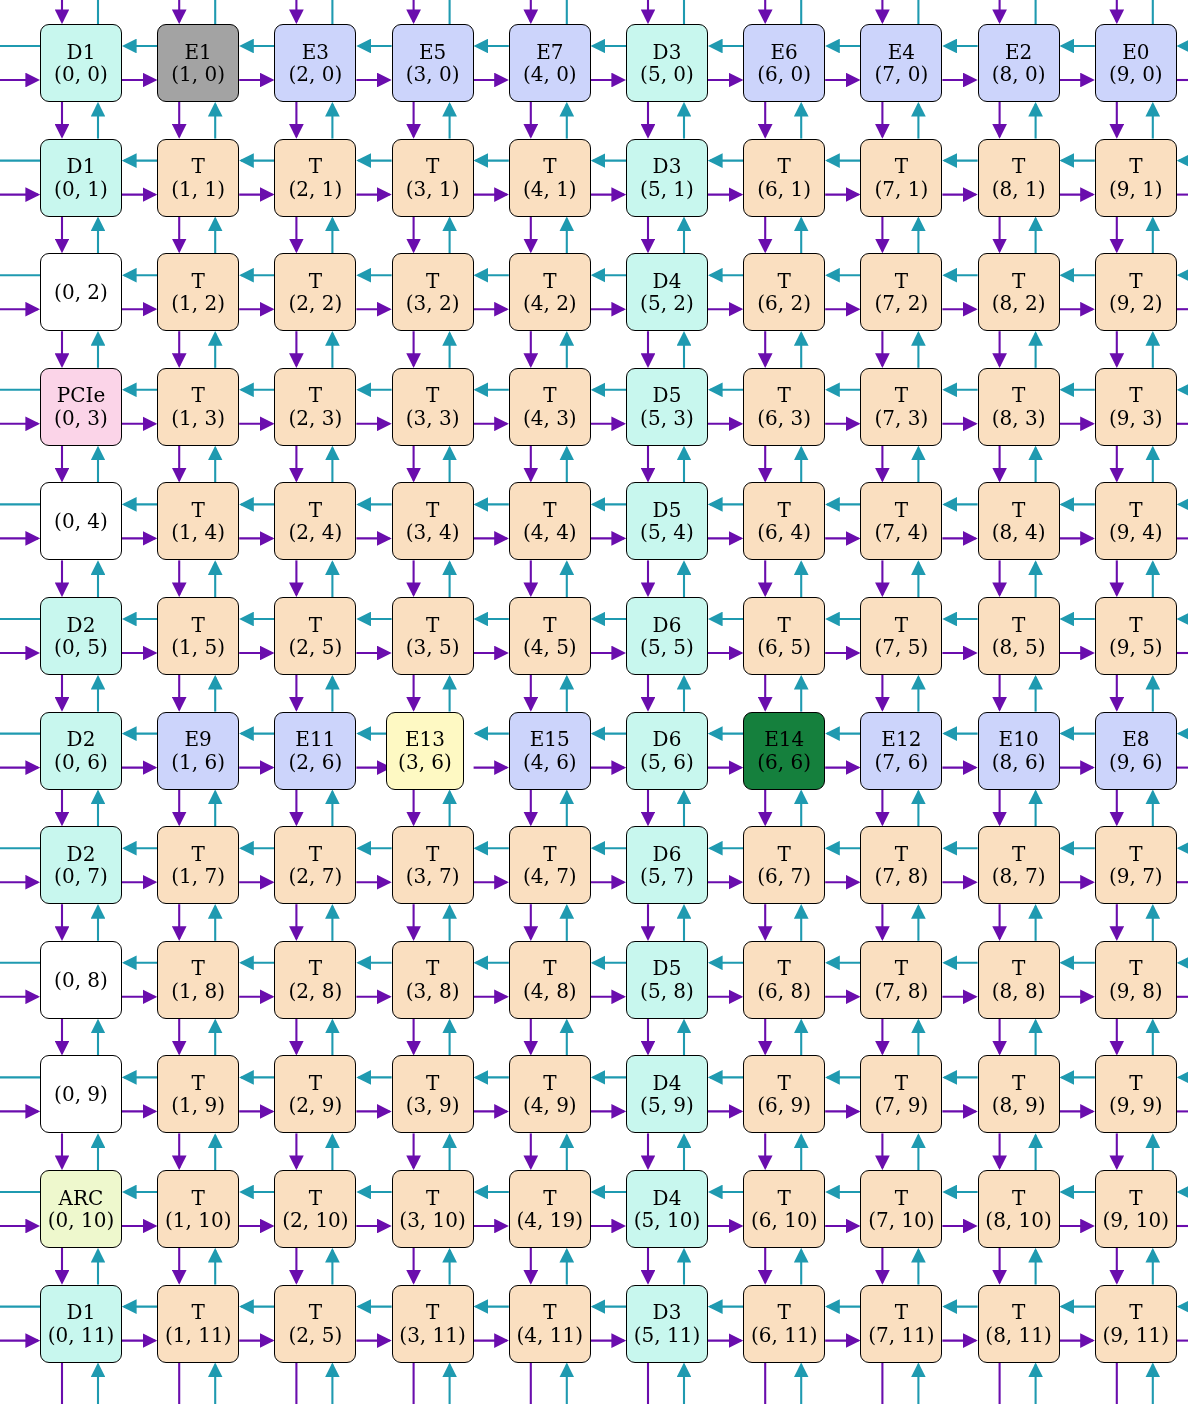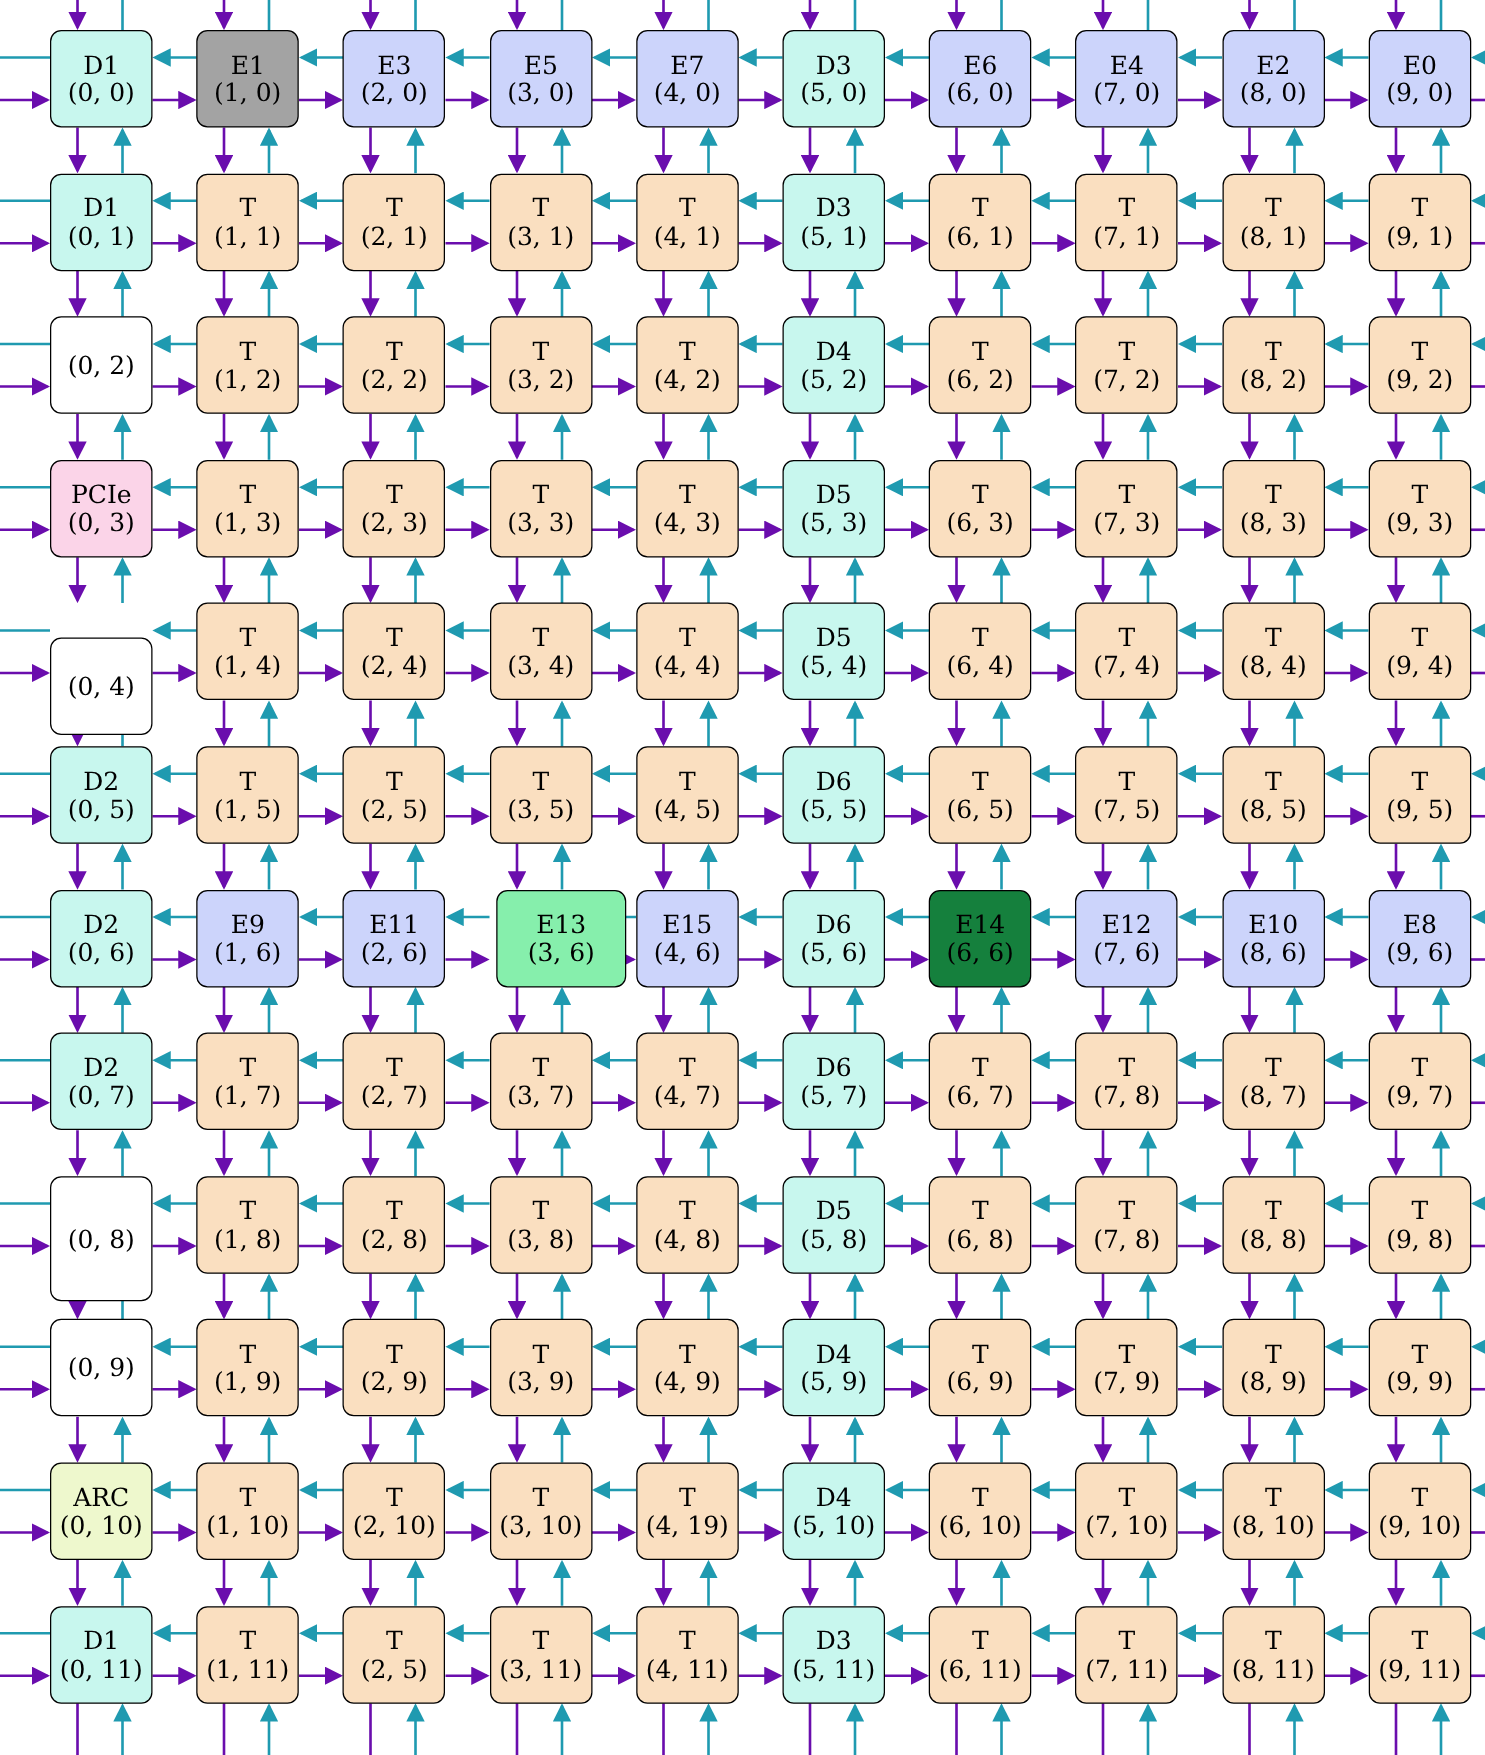--- a/index.html
+++ b/index.html
@@ -750,21 +750,21 @@
         <span class="t-coord">(7, 3)</span>
       </div>
       <div class="cell" style="left: 977.6px; top: 367.8px; width: 82px; height: 78px; background: rgb(250, 223, 192);">
         <span class="t-label">T</span>
         <span class="t-coord">(8, 3)</span>
       </div>
       <div class="cell" style="left: 1094.8px; top: 367.8px; width: 82px; height: 78px; background: rgb(250, 223, 192);">
         <span class="t-label">T</span>
         <span class="t-coord">(9, 3)</span>
       </div>
-      <div class="cell no-label" style="left: 40px; top: 482.4px; width: 82px; height: 78px; background: rgb(255, 255, 255); margin-top: 28px;">
+      <div class="cell no-label" style="left: 40px; top: 482.4px; width: 82px; height: 78px; background: rgb(255, 255, 255);">
         <span class="t-coord">(0, 4)</span>
       </div>
       <div class="cell" style="left: 157.2px; top: 482.4px; width: 82px; height: 78px; background: rgb(250, 223, 192);">
         <span class="t-label">T</span>
         <span class="t-coord">(1, 4)</span>
       </div>
       <div class="cell" style="left: 274.4px; top: 482.4px; width: 82px; height: 78px; background: rgb(250, 223, 192);">
         <span class="t-label">T</span>
         <span class="t-coord">(2, 4)</span>
       </div>
@@ -841,21 +841,21 @@
         <span class="t-coord">(0, 6)</span>
       </div>
       <div class="cell" style="left: 157.2px; top: 711.6px; width: 82px; height: 78px; background: rgb(204, 212, 251); text-align: right;">
         <span class="t-label">E9</span>
         <span class="t-coord">(1, 6)</span>
       </div>
       <div class="cell" style="left: 274.4px; top: 711.6px; width: 82px; height: 78px; background: rgb(204, 212, 251);">
         <span class="t-label">E11</span>
         <span class="t-coord">(2, 6)</span>
       </div>
-      <div class="cell" style="left: 397px; top: 711.6px; width: 104px; height: 78px; background: #86efac;">
+      <div class="cell" style="left: 386px; top: 711.6px; width: 78px; height: 78px; background: #fef9c3;">
         <span class="t-label">E13</span>
         <span class="t-coord">(3, 6)</span>
       </div>
       <div class="cell" style="left: 508.8px; top: 711.6px; width: 82px; height: 78px; background: rgb(204, 212, 251);">
         <span class="t-label">E15</span>
         <span class="t-coord">(4, 6)</span>
       </div>
       <div class="cell" style="left: 626px; top: 711.6px; width: 82px; height: 78px; background: rgb(200, 247, 238);">
         <span class="t-label">D6</span>
         <span class="t-coord">(5, 6)</span>
@@ -909,21 +909,21 @@
         <span class="t-coord">(7, 8)</span>
       </div>
       <div class="cell" style="left: 977.6px; top: 826.2px; width: 82px; height: 78px; background: rgb(250, 223, 192);">
         <span class="t-label">T</span>
         <span class="t-coord">(8, 7)</span>
       </div>
       <div class="cell" style="left: 1094.8px; top: 826.2px; width: 82px; height: 78px; background: rgb(250, 223, 192);">
         <span class="t-label">T</span>
         <span class="t-coord">(9, 7)</span>
       </div>
-      <div class="cell no-label" style="left: 40px; top: 940.8px; width: 82px; height: 100px; background: rgb(255, 255, 255);">
+      <div class="cell no-label" style="left: 40px; top: 940.8px; width: 82px; height: 78px; background: rgb(255, 255, 255);">
         <span class="t-coord">(0, 8)</span>
       </div>
       <div class="cell" style="left: 157.2px; top: 940.8px; width: 82px; height: 78px; background: rgb(250, 223, 192);">
         <span class="t-label">T</span>
         <span class="t-coord">(1, 8)</span>
       </div>
       <div class="cell" style="left: 274.4px; top: 940.8px; width: 82px; height: 78px; background: rgb(250, 223, 192);">
         <span class="t-label">T</span>
         <span class="t-coord">(2, 8)</span>
       </div>

